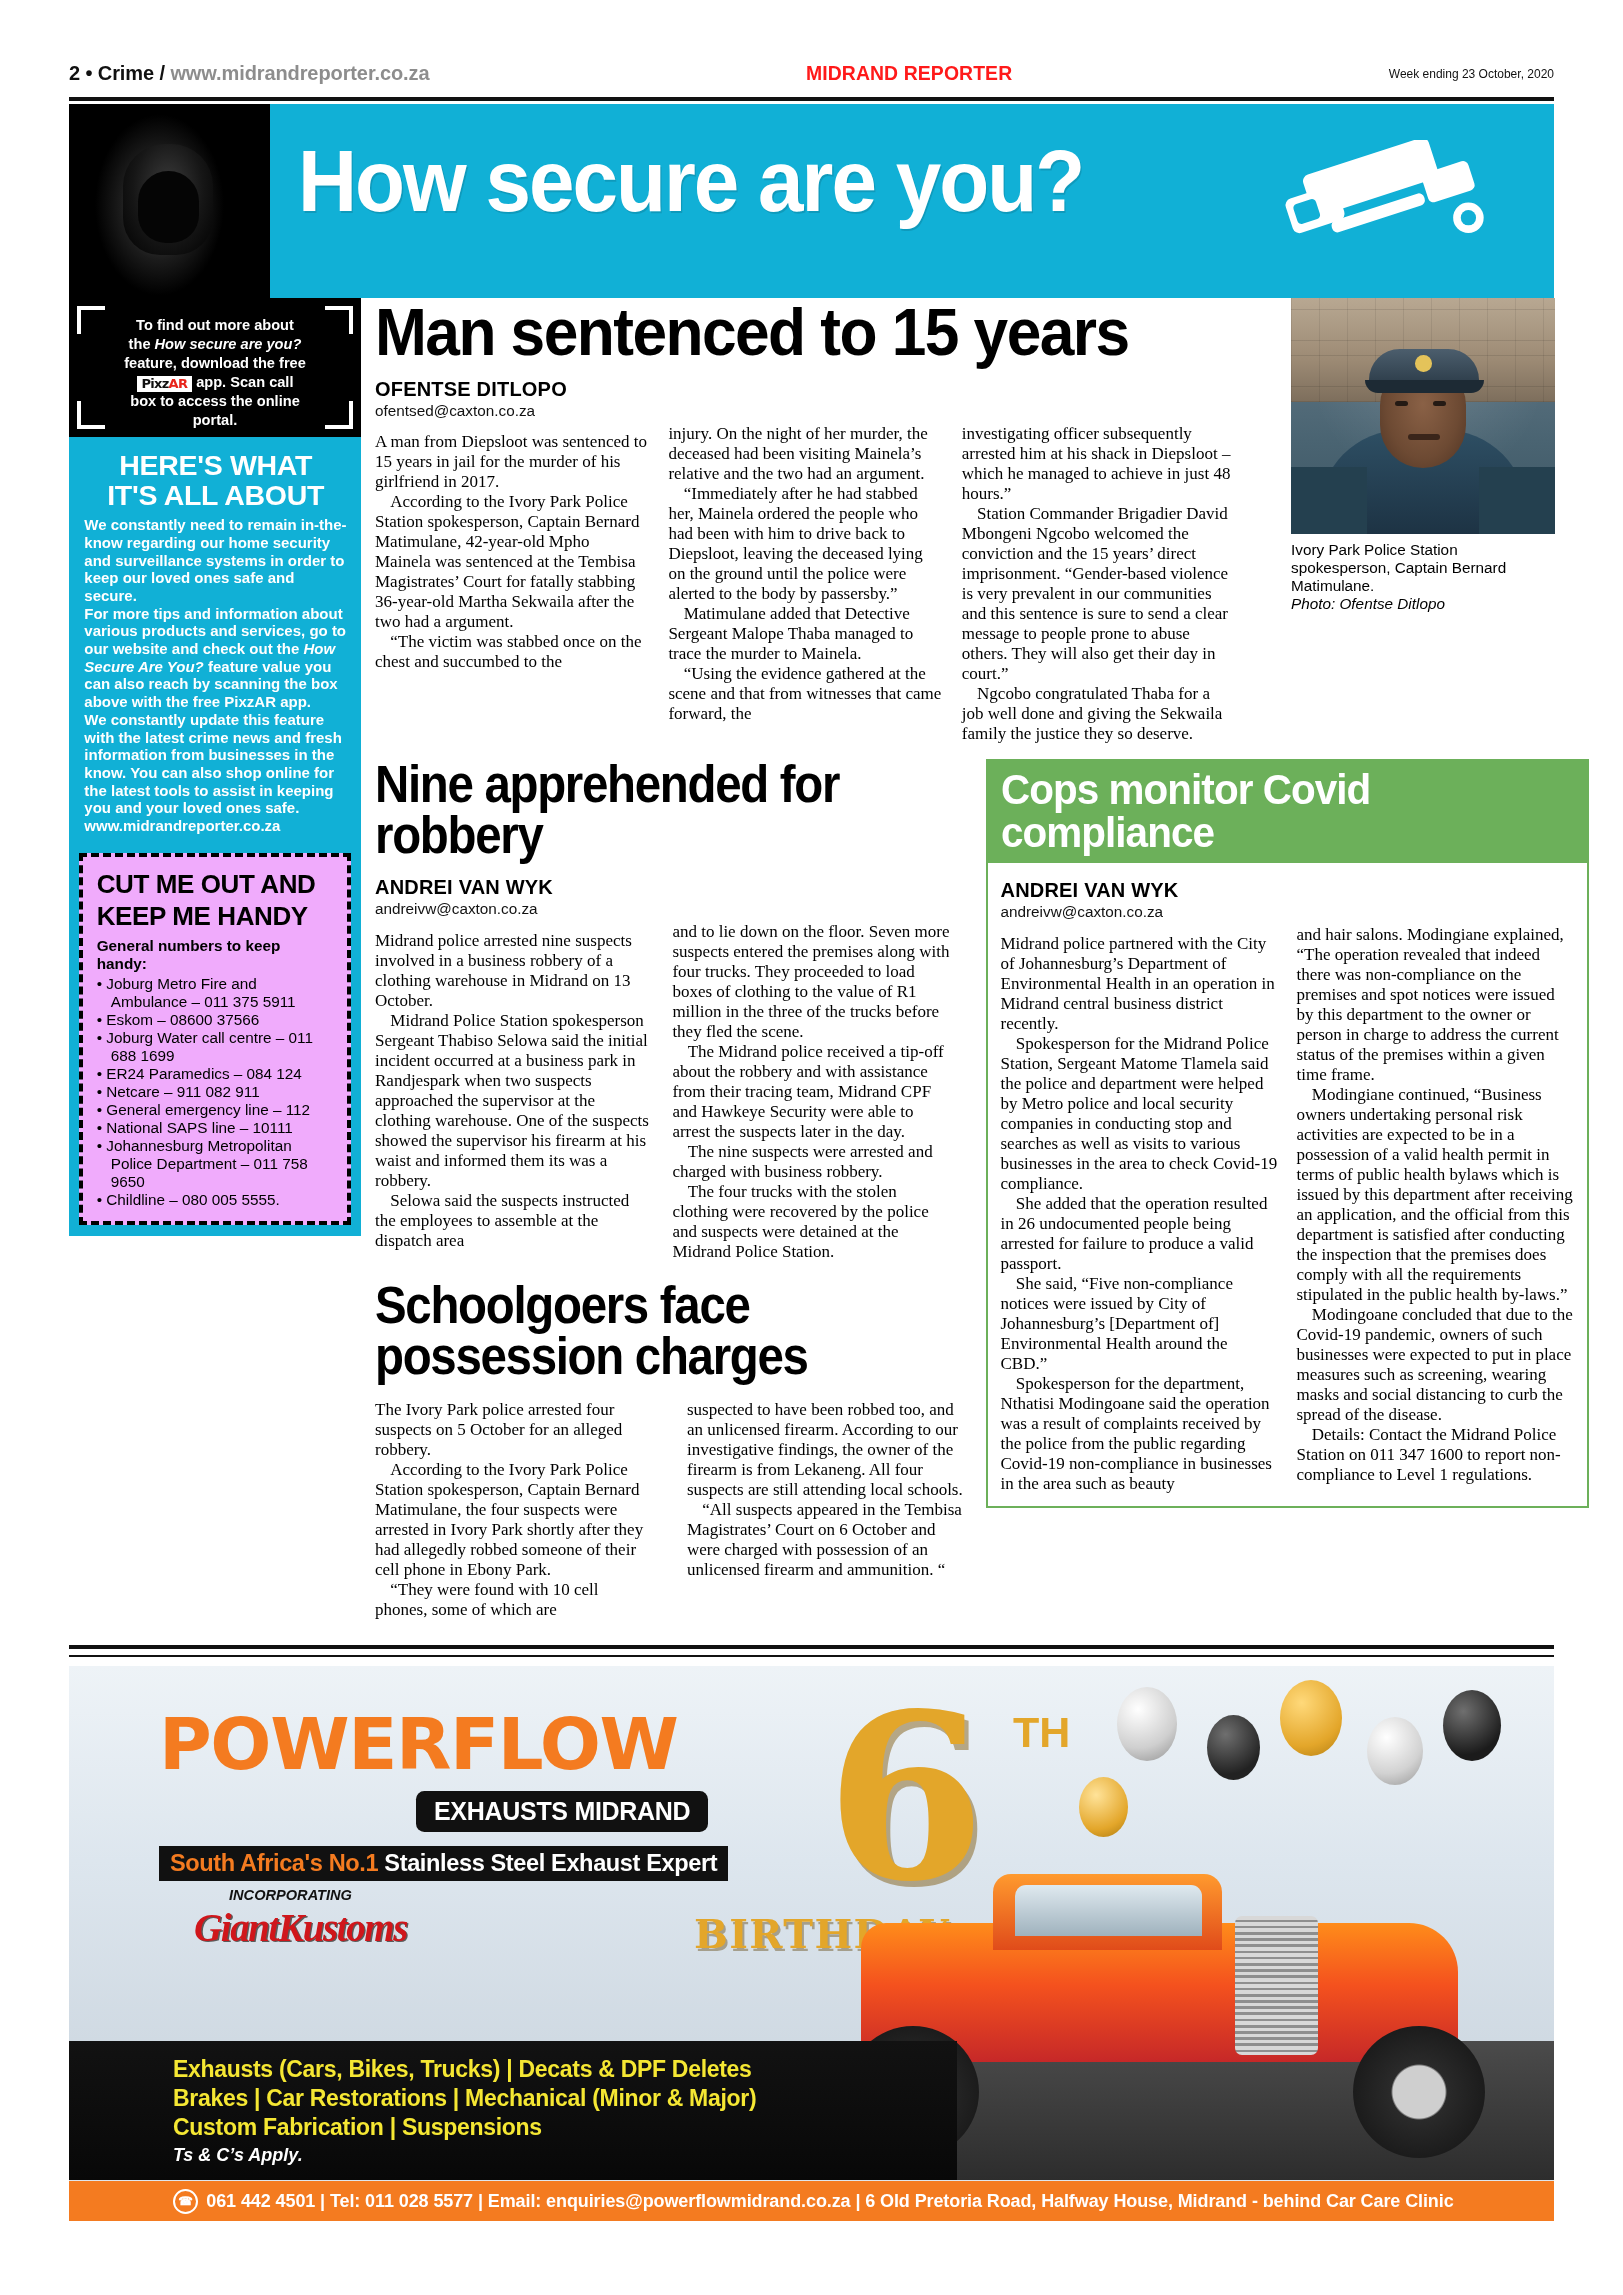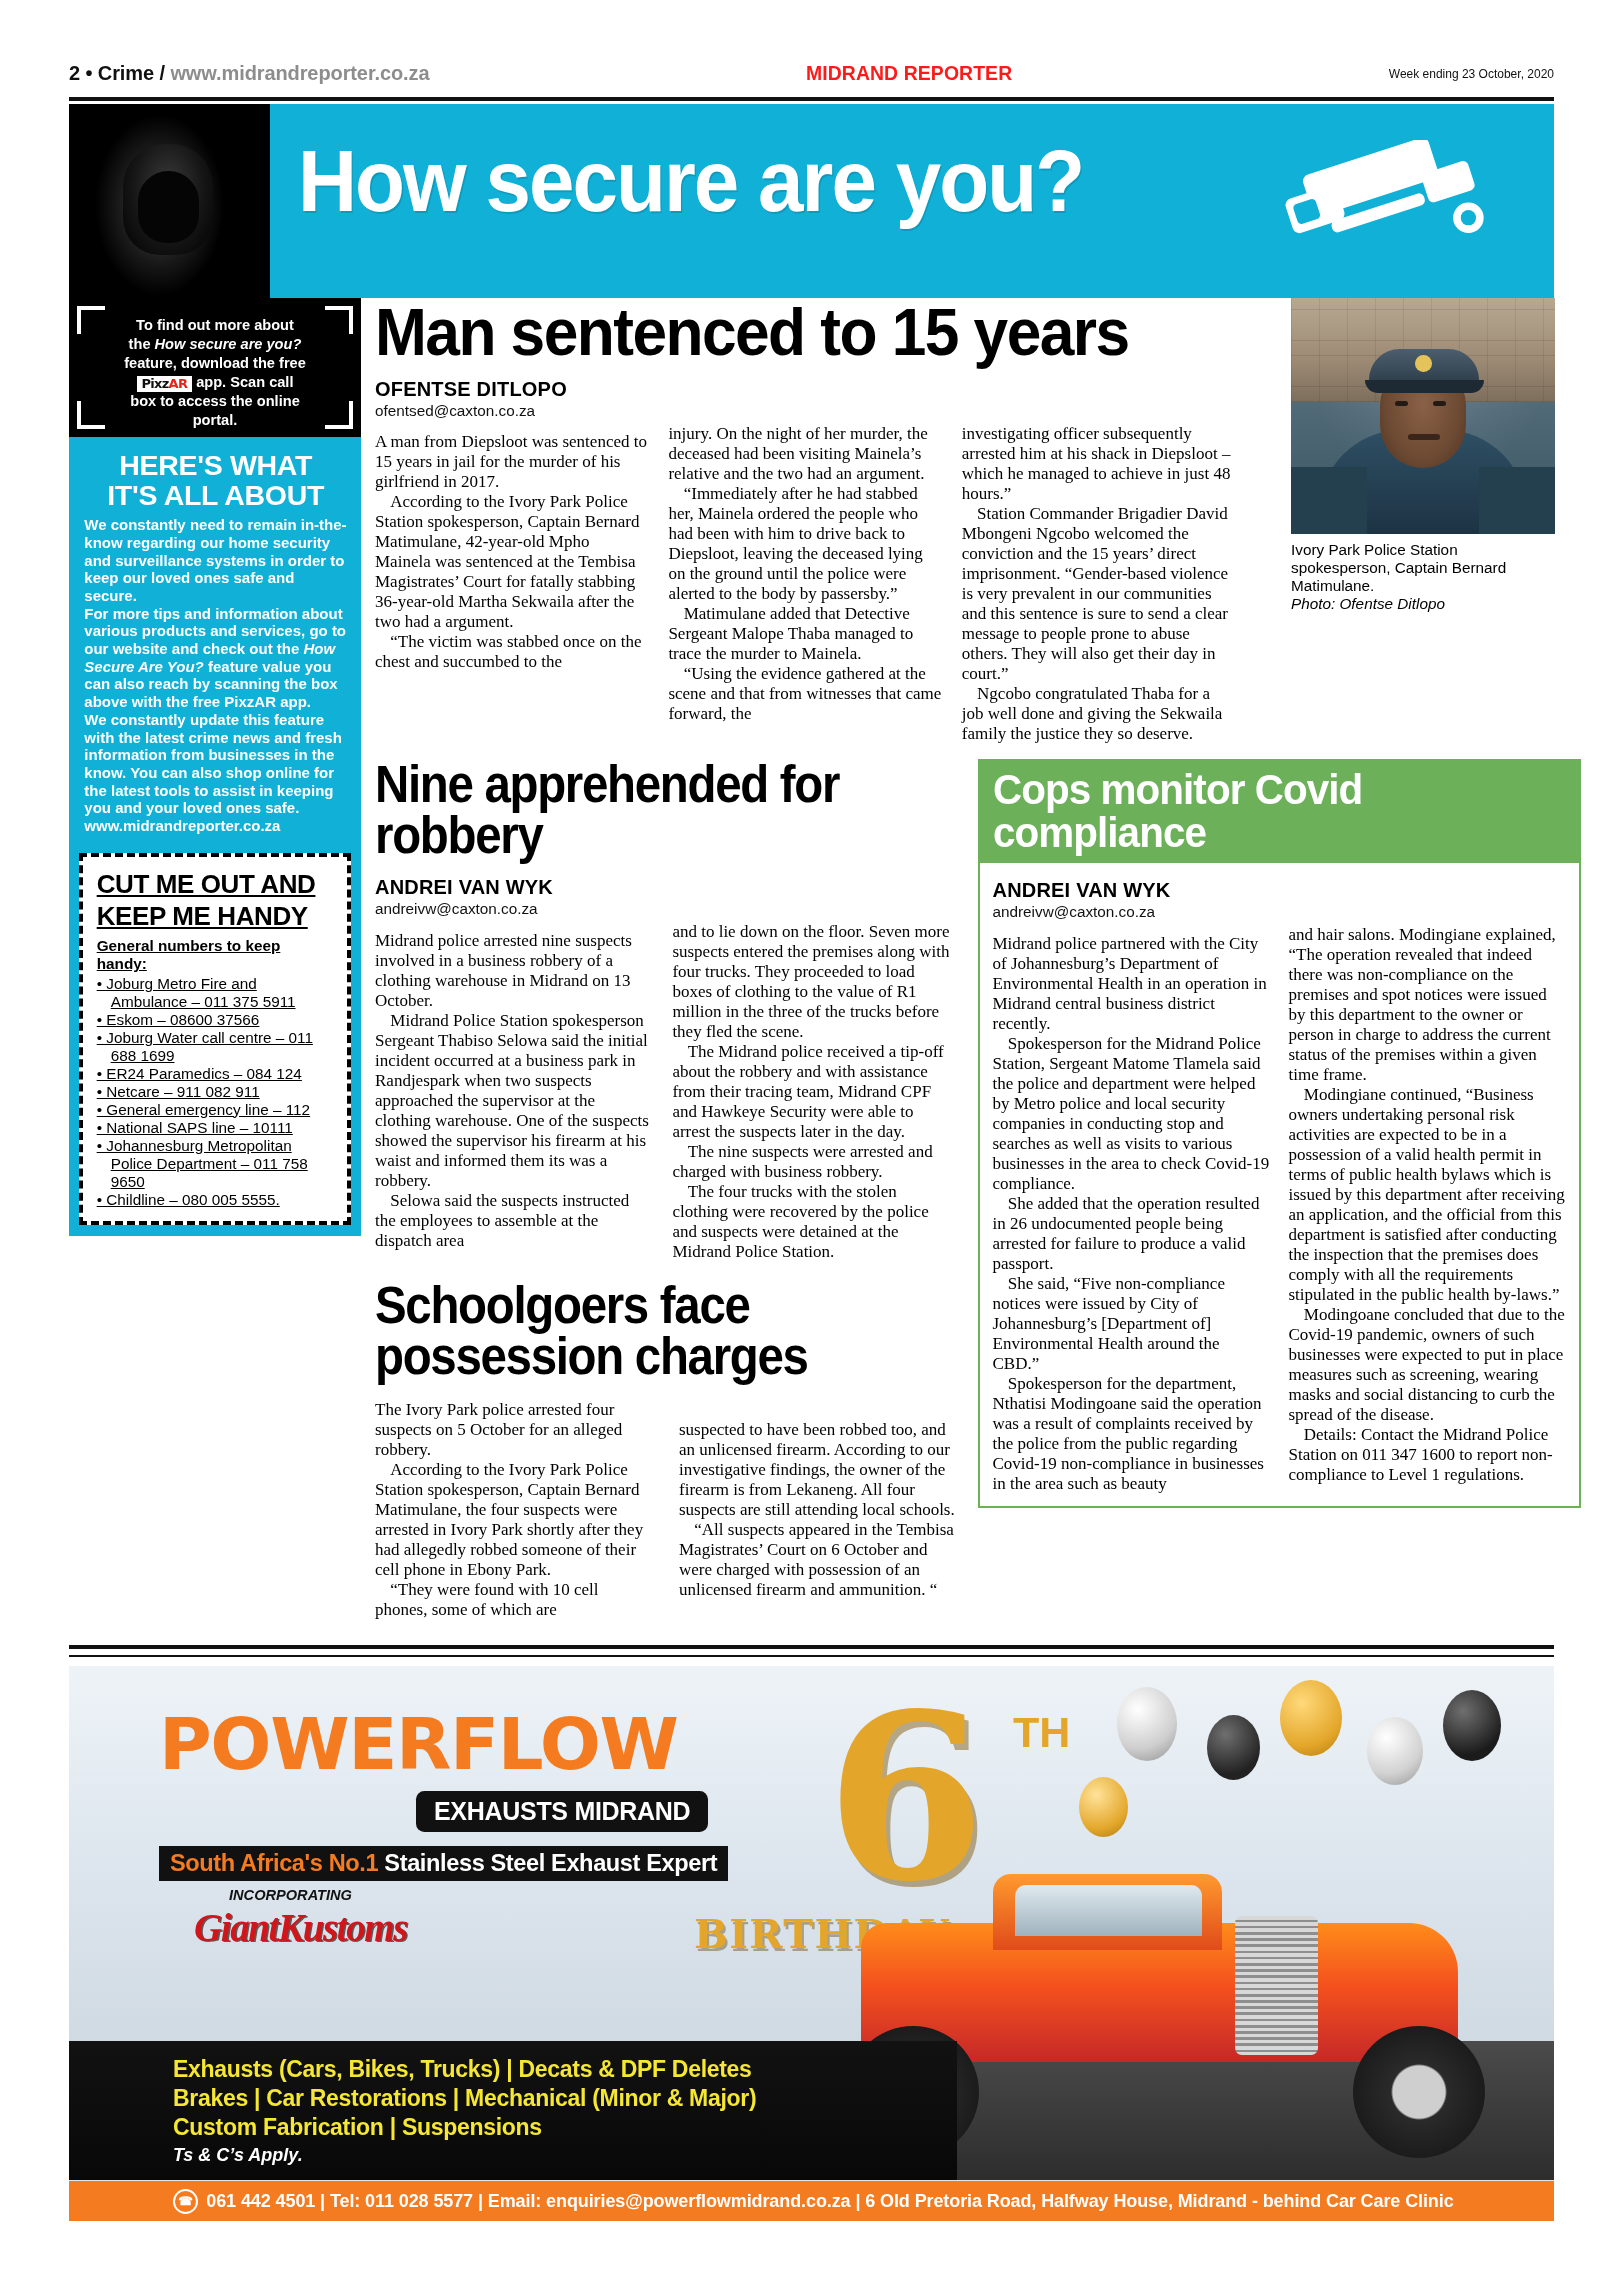--- a/index.html
+++ b/index.html
@@ -84,24 +84,23 @@
   }
   .cyan-head {
     font-size:28.5px; line-height:30.5px; font-weight:bold; color:#fff;
     text-align:center; letter-spacing:-0.3px; margin-bottom:5.6px;
   }
   .cyan-body { font-size:15px; line-height:17.7px; font-weight:bold; color:#fff; }
   .cyan-body i { font-style:italic; }
   .cyan-body p { margin:0; }
 
   .cutbox {
-    margin:0 9.7px 0 9.7px; background:#ffffff;
+    margin:0 9.7px 0 9.7px; background:#f0abfc;
     border:4.2px dashed #000; box-sizing:border-box;
     padding:11px 14px 12.5px 14px;
-    text-decoration:underline;
   }
   .cut-title {
     font-size:26px; line-height:32px; font-weight:bold; color:#000;
     letter-spacing:-0.4px;
   }
   .cut-sub { font-size:15.3px; line-height:18px; font-weight:bold; color:#000; margin-top:5.6px; }
   .cut-list { margin:1.4px 0 0 0; padding:0; list-style:none; }
   .cut-list li {
     font-size:15.3px; line-height:18px; color:#000;
     padding-left:14px; text-indent:-14px;
@@ -466,21 +465,21 @@
               <p>and to lie down on the floor. Seven more suspects entered the premises along with four trucks. They proceeded to load boxes of clothing to the value of R1 million in the three of the trucks before they fled the scene.</p>
               <p>The Midrand police received a tip-off about the robbery and with assistance from their tracing team, Midrand CPF and Hawkeye Security were able to arrest the suspects later in the day.</p>
               <p>The nine suspects were arrested and charged with business robbery.</p>
               <p>The four trucks with the stolen clothing were recovered by the police and suspects were detained at the Midrand Police Station.</p>
             </div>
           </div>
         </div>
 
         <div style="margin-top:18px;">
           <h2 class="head-l">Schoolgoers face possession charges</h2>
-          <div style="display:flex; gap:26px; margin-top:18px;align-items:center;">
+          <div style="display:flex; gap:34px; margin-top:18px;">
             <div style="width:278px;">
               <div class="body-col">
                 <p>The Ivory Park police arrested four suspects on 5 October for an alleged robbery.</p>
                 <p>According to the Ivory Park Police Station spokesperson, Captain Bernard Matimulane, the four suspects were arrested in Ivory Park shortly after they had allegedly robbed someone of their cell phone in Ebony Park.</p>
                 <p>“They were found with 10 cell phones, some of which are</p>
               </div>
             </div>
             <div style="width:278px;">
               <div class="body-col">
                 <p>suspected to have been robbed too, and an unlicensed firearm. According to our investigative findings, the owner of the firearm is from Lekaneng. All four suspects are still attending local schools.</p>

